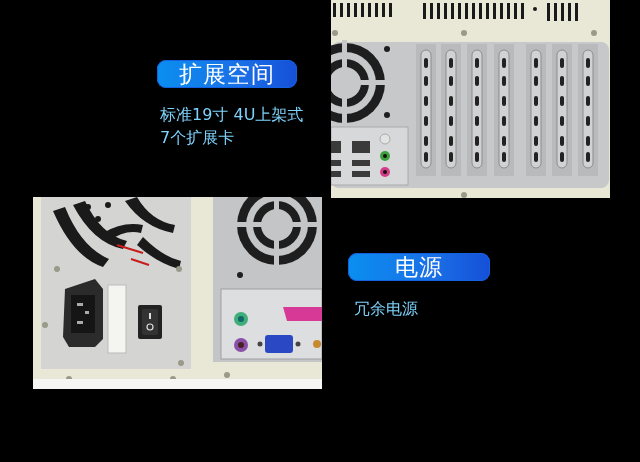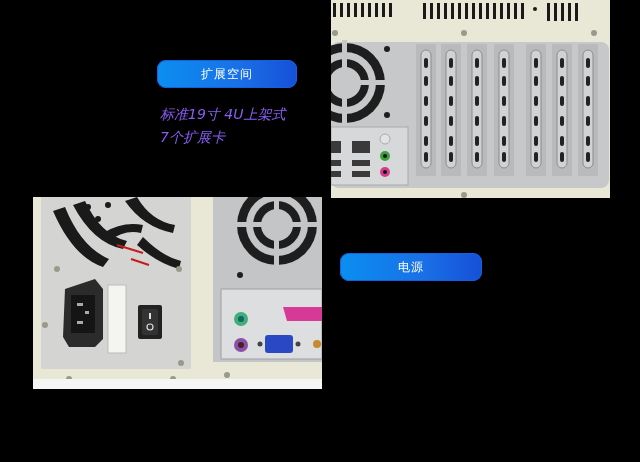--- a/index.html
+++ b/index.html
@@ -1,23 +1,23 @@
 <!DOCTYPE html>
 <html><head>
 <meta charset="utf-8">
 <style>
   html,body{margin:0;padding:0;}
   body{width:640px;height:462px;background:#000;position:relative;overflow:hidden;font-family:"DejaVu Sans","Liberation Sans",sans-serif;}
   .photo{position:absolute;overflow:hidden;background:#e9e7d6;}
   #photo-top{left:331px;top:0;width:279px;height:198px;}
   #photo-bottom{left:33px;top:197px;width:289px;height:192px;}
-  .pill{position:absolute;height:28px;border-radius:9px;background:linear-gradient(90deg,#0a8ff0 0%,#1a6fe6 60%,#1550d8 100%);color:#fff;font-size:12px;line-height:28px;text-align:center;letter-spacing:1px;box-shadow:0 0 0 1px #1560e0 inset;}
+  .pill{position:absolute;height:28px;border-radius:9px;background:linear-gradient(90deg,#0a8ff0 0%,#1a6fe6 60%,#1550d8 100%);color:#fff;font-size:23px;line-height:28px;text-align:center;letter-spacing:1px;box-shadow:0 0 0 1px #1560e0 inset;}
   #pill-expansion{left:157px;top:60px;width:140px;}
-  #pill-power{left:340px;top:253px;width:142px;}
-  .desc{position:absolute;color:#8b5cf6;font-size:14px;line-height:23px;font-style:italic;}
+  #pill-power{left:348px;top:253px;width:142px;}
+  .desc{position:absolute;color:#7dd3fc;font-size:16px;line-height:23px;}
   #desc-expansion{left:160px;top:103px;width:150px;}
   #desc-power{left:354px;top:297px;width:150px;}
   svg{display:block;}
 </style>
 </head>
 <body>
 
 <div id="photo-top" class="photo">
   <svg width="279" height="198" viewBox="0 0 279 198">
     <rect width="279" height="198" fill="#e9e7d6"></rect>
@@ -246,13 +246,14 @@
     <circle cx="227" cy="147" r="2.5" fill="#444"></circle>
       <circle cx="265" cy="147" r="2.5" fill="#444"></circle>
     <circle cx="284" cy="147" r="4" fill="#c88a30"></circle>
 
     <rect x="0" y="182" width="289" height="10" fill="#f6f6f4"></rect>
   </svg>
 </div>
 
 <div id="pill-power" class="pill">电源</div>
 <div id="desc-power" class="desc">
+  <div>冗余电源</div>
 </div>
 
 </body></html>

